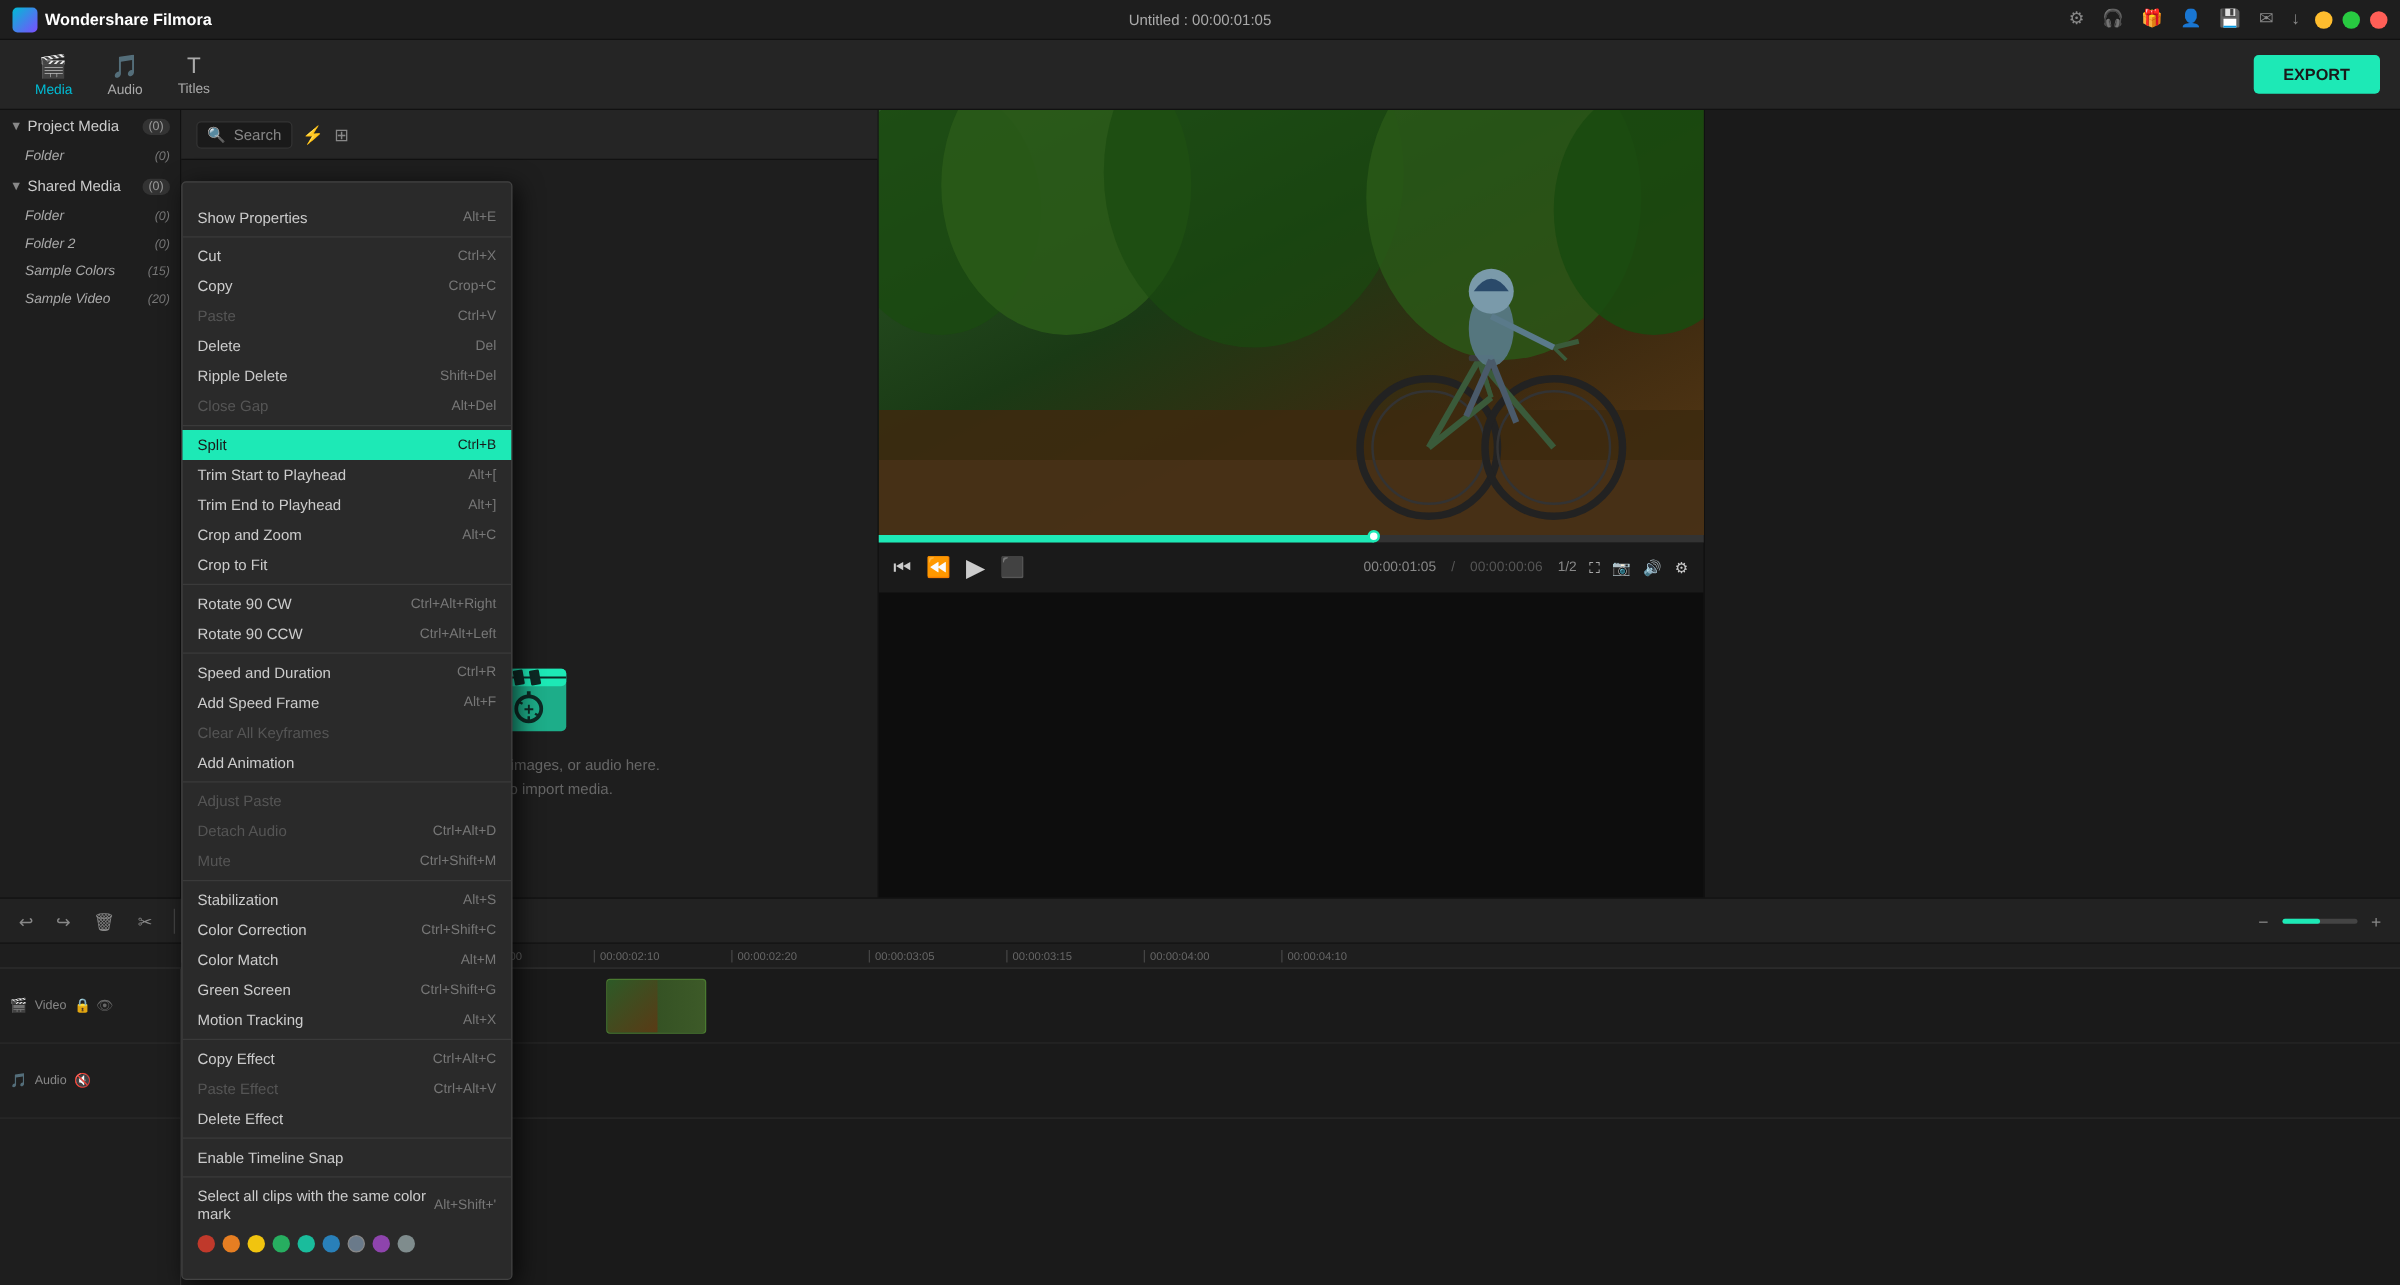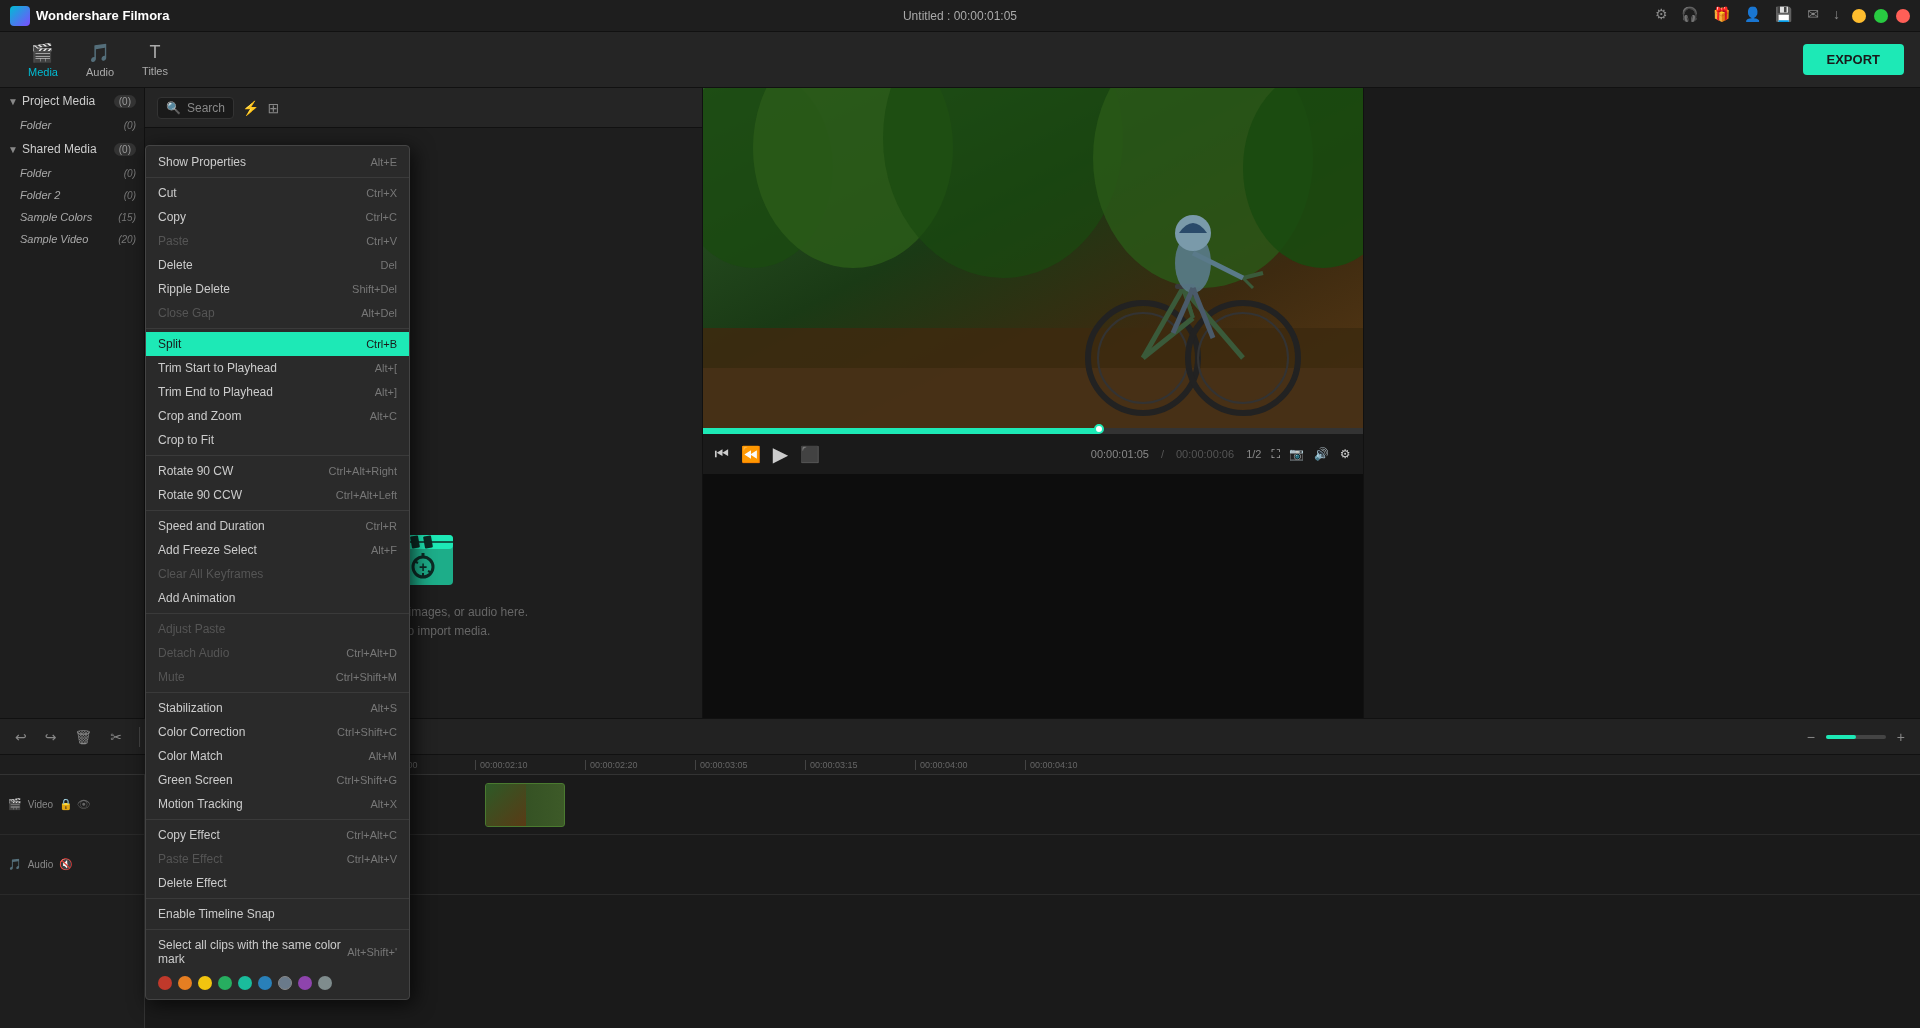--- a/index.html
+++ b/index.html
@@ -427,21 +427,21 @@
     #context-menu {
       position: fixed;
       top: 145px;
       left: 145px;
       width: 265px;
       background: #2a2a2a;
       border: 1px solid #444;
       border-radius: 4px;
       box-shadow: 4px 4px 20px rgba(0,0,0,0.7);
       z-index: 1000;
-      padding: 4px 0;
+      padding: 16px 0;
     }
     .ctx-item {
       display: flex;
       align-items: center;
       padding: 5px 12px;
       cursor: pointer;
       color: #ccc;
       font-size: 12px;
       justify-content: space-between;
     }
@@ -749,21 +749,21 @@
     <span class="ctx-item-label">Show Properties</span>
     <span class="ctx-shortcut">Alt+E</span>
   </div>
   <div class="ctx-separator"></div>
   <div class="ctx-item">
     <span class="ctx-item-label">Cut</span>
     <span class="ctx-shortcut">Ctrl+X</span>
   </div>
   <div class="ctx-item">
     <span class="ctx-item-label">Copy</span>
-    <span class="ctx-shortcut">Ctrl+C</span>
+    <span class="ctx-shortcut">Crop+C</span>
   </div>
   <div class="ctx-item disabled">
     <span class="ctx-item-label">Paste</span>
     <span class="ctx-shortcut">Ctrl+V</span>
   </div>
   <div class="ctx-item">
     <span class="ctx-item-label">Delete</span>
     <span class="ctx-shortcut">Del</span>
   </div>
   <div class="ctx-item">
@@ -803,21 +803,21 @@
   <div class="ctx-item">
     <span class="ctx-item-label">Rotate 90 CCW</span>
     <span class="ctx-shortcut">Ctrl+Alt+Left</span>
   </div>
   <div class="ctx-separator"></div>
   <div class="ctx-item">
     <span class="ctx-item-label">Speed and Duration</span>
     <span class="ctx-shortcut">Ctrl+R</span>
   </div>
   <div class="ctx-item">
-    <span class="ctx-item-label">Add Freeze Select</span>
+    <span class="ctx-item-label">Add Speed Frame</span>
     <span class="ctx-shortcut">Alt+F</span>
   </div>
   <div class="ctx-item disabled">
     <span class="ctx-item-label">Clear All Keyframes</span>
     <span class="ctx-shortcut"></span>
   </div>
   <div class="ctx-item">
     <span class="ctx-item-label">Add Animation</span>
     <span class="ctx-shortcut"></span>
   </div>

